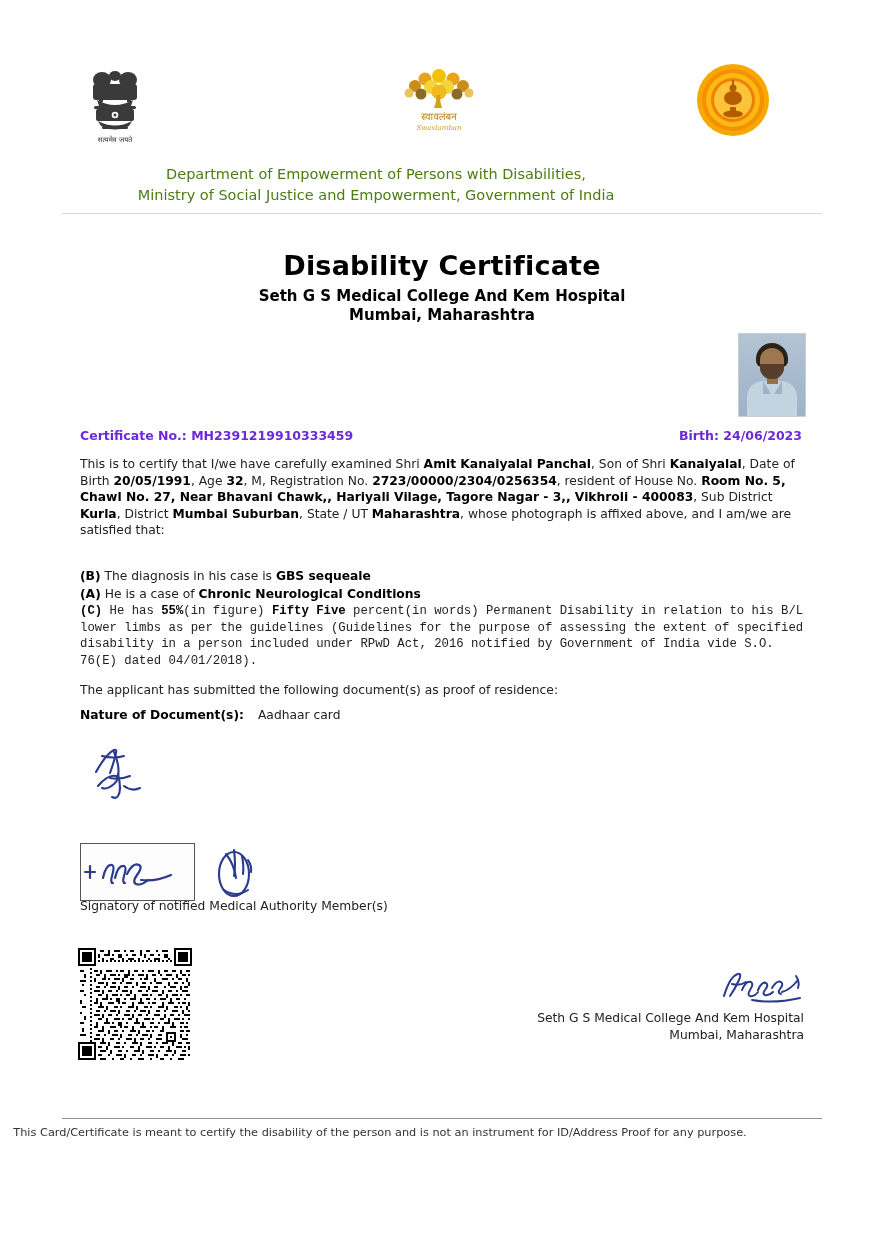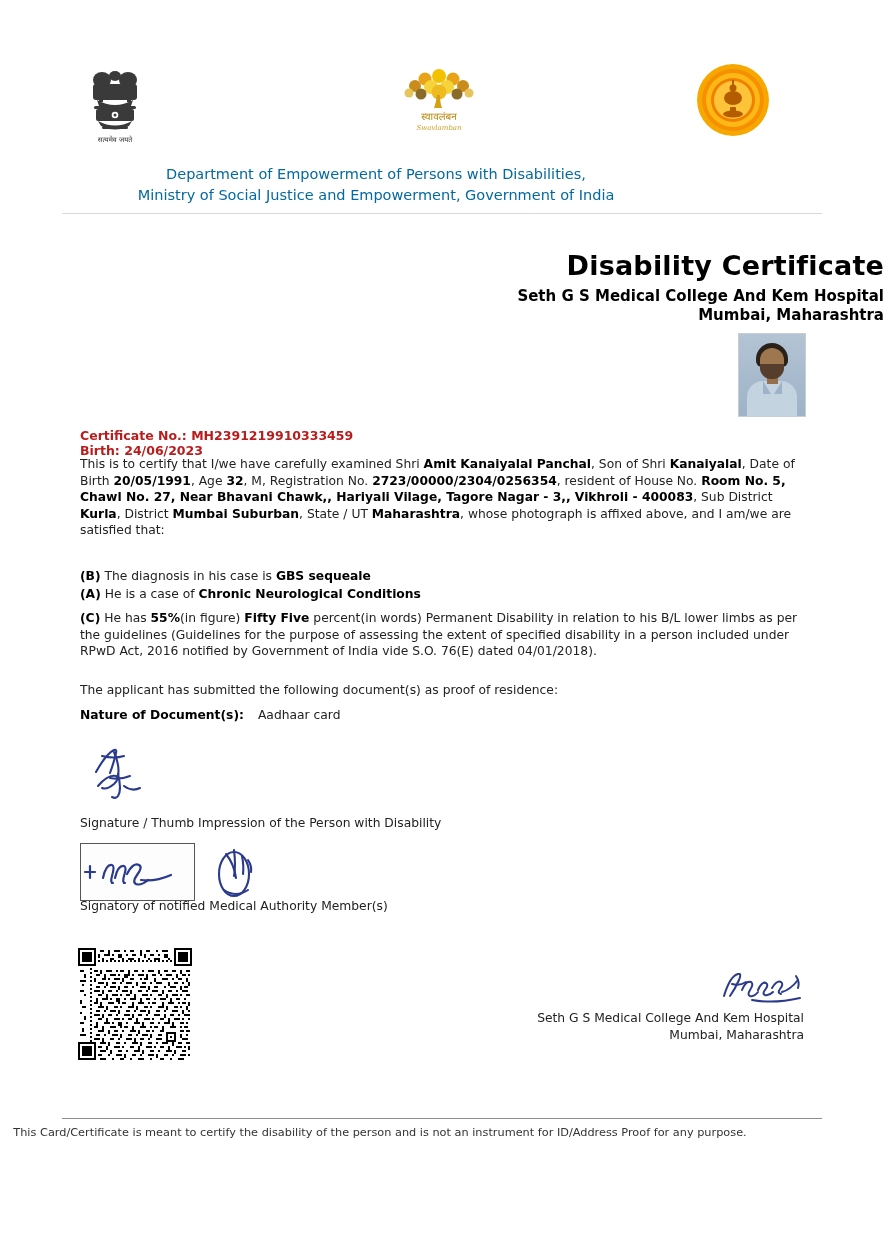--- a/index.html
+++ b/index.html
@@ -38,38 +38,38 @@
 
   
   .ministry {
     position: absolute;
     top: 164px;
     left: 0;
     width: 752px;
     text-align: center;
     font-size: 14.5px;
     line-height: 21px;
-    color: #0369a1;
+    color: #4d7c0f;
   }
   .header-rule {
     position: absolute;
     top: 213px;
     left: 62px;
     width: 760px;
     height: 1px;
     background: #d8d8d8;
   }
 
   
   .title-wrap {
     position: absolute;
     top: 250px;
     left: 0;
     width: 884px;
-    text-align: right;
+    text-align: center;
   }
   .doc-title {
     font-size: 27px;
     font-weight: bold;
     letter-spacing: .2px;
     color: #000;
     margin: 0 0 6px 0;
   }
   .hospital-name {
     font-size: 15px;
@@ -149,41 +149,40 @@
   
   .meta-row {
     position: absolute;
     top: 428px;
     left: 80px;
     width: 722px;
     display: flex;
     justify-content: space-between;
     font-size: 12.5px;
     font-weight: bold;
-    color: #b91c1c;
-    flex-direction: column;
+    color: #6d28d9;
   }
 
   
   .body-block {
     position: absolute;
     left: 80px;
     width: 725px;
     font-size: 12.3px;
     line-height: 16.5px;
     color: #222;
     text-align: left;
   }
   .para-certify { top: 456px; }
   .clauses      { top: 568px; }
   .doc-proof    { top: 682px; }
   .b { font-weight: bold; color: #000; }
 
   .clause-line { margin-bottom: 1px; }
-  .clause-c { margin-top: 8px; }
+  .clause-c { margin-top: 1px; font-family: Liberation Mono, monospace; }
 
   .nature-row {
     margin-top: 8px;
   }
   .nature-label { font-weight: bold; color: #000; }
   .nature-value { margin-left: 14px; }
 
   
   .sig-person {
     position: absolute;
@@ -414,21 +413,20 @@
         <path d="M8 30 q10 -18 18 -22 q3 -1 2 3 q-2 9 -6 20"></path>
         <path d="M14 14 q12 3 22 0"></path>
         <path d="M26 10 q6 14 4 24"></path>
         <path d="M10 44 q10 -12 18 -10 q4 2 -2 8 q-7 6 -12 4"></path>
         <path d="M22 36 q10 2 20 -2"></path>
         <path d="M30 32 q4 16 0 22 q-2 3 -6 1"></path>
         <path d="M36 44 q8 6 16 2"></path>
       </g>
     </svg>
   </div>
-  <div class="sig-caption cap-person">Signature / Thumb Impression of the Person with Disability</div>
 
   <div class="sig-box">
     <svg viewBox="0 0 113 56" width="113" height="56">
       <g fill="none" stroke="#2a3a8c" stroke-width="2.2" stroke-linecap="round" stroke-linejoin="round">
         <path d="M4 28 h10"></path>
         <path d="M9 22 v12"></path>
         <path d="M22 34 q3 -14 9 -13 q3 1 0 11 q-2 7 1 7"></path>
         <path d="M34 34 q3 -13 9 -12 q3 1 0 10 q-2 7 1 7"></path>
         <path d="M46 30 q6 -12 12 -9 q4 2 -2 10 q-5 7 -1 9 q5 2 12 -4"></path>
         <path d="M60 36 q14 2 30 -5"></path>

